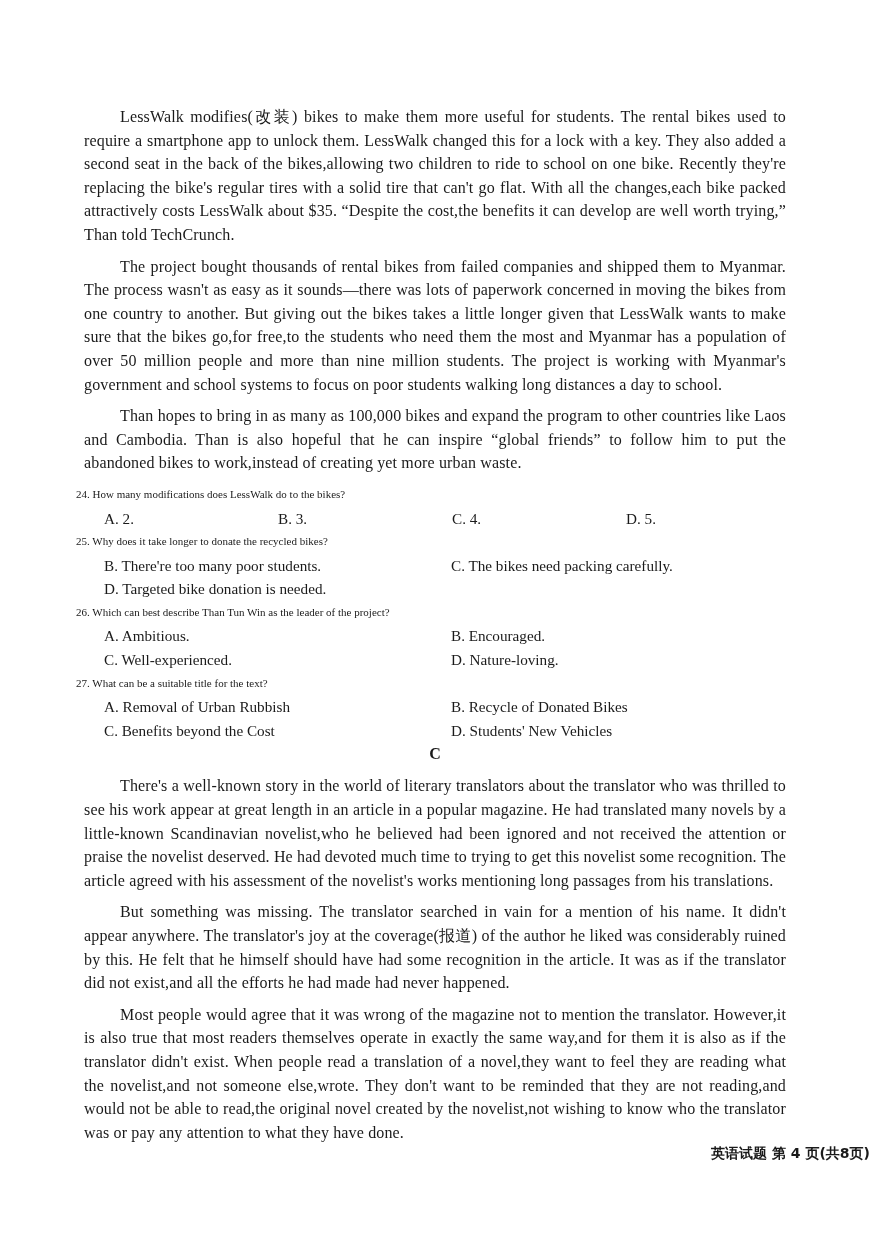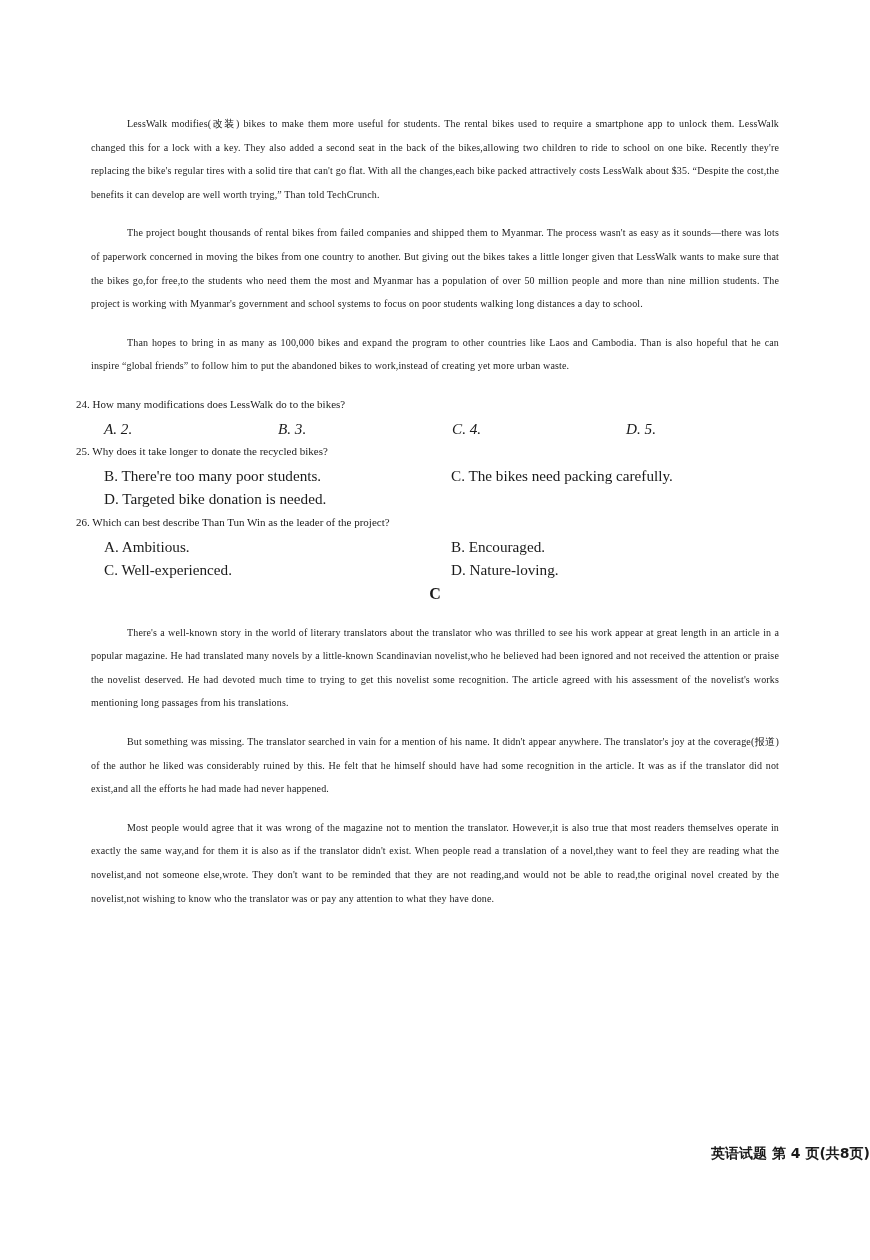--- a/index.html
+++ b/index.html
@@ -1,22 +1,22 @@
 <!DOCTYPE html>
 <html><head>
 <meta charset="utf-8">
 <style>
   html, body { margin:0; padding:0; background:#ffffff; }
   body { width:870px; height:1260px; position:relative; overflow:hidden;
          font-family:"Liberation Serif","DejaVu Serif",serif; color:#1a1a1a; }
   .page { position:absolute; left:76px; top:97px; width:718px; }
-  .p { font-size:10px; line-height:23.6px; text-align:justify; text-indent:36px; margin:15px; letter-spacing:0.15px; }
+  .p { font-size:16px; line-height:23.6px; text-align:justify; text-indent:36px; margin:8px; letter-spacing:0.15px; }
   .q { font-size:11px; line-height:23.6px; margin:0; }
   .opts { display:grid; font-size:15.2px; line-height:23.6px; padding-left:28px; }
-  .opts4 { grid-template-columns: 174px 174px 174px 170px; font-style: italic; }
+  .opts4 { grid-template-columns: 174px 174px 174px 170px; }
   .opts2 { grid-template-columns: 347px 345px; }
   .section { text-align:center; font-weight:bold; font-size:16px; line-height:24px; margin:0; }
   .footer { position:absolute; left:0; width:870px; top:1145px; text-align:right;
             font-family:"DejaVu Sans",sans-serif; font-weight:bold; font-size:14px; }
 </style>
 </head>
 <body>
 
 <div class="page">
   <p class="p">LessWalk modifies(改装) bikes to make them more useful for students. The rental bikes used to require a smartphone app to unlock them. LessWalk changed this for a lock with a key. They also added a second seat in the back of the bikes,allowing two children to ride to school on one bike. Recently they're replacing the bike's regular tires with a solid tire that can't go flat. With all the changes,each bike packed attractively costs LessWalk about $35. “Despite the cost,the benefits it can develop are well worth trying,” Than told TechCrunch.</p>
@@ -45,20 +45,29 @@
   <div>
     <p class="q">26. Which can best describe Than Tun Win as the leader of the project?</p>
     <div class="opts opts2">
       <span>A. Ambitious.</span>
       <span>B. Encouraged.</span>
       <span>C. Well-experienced.</span>
       <span>D. Nature-loving.</span>
     </div>
   </div>
 
+  <div>
+    <p class="q">27. What can be a suitable title for the text?</p>
+    <div class="opts opts2">
+      <span>A. Removal of Urban Rubbish</span>
+      <span>B. Recycle of Donated Bikes</span>
+      <span>C. Benefits beyond the Cost</span>
+      <span>D. Students' New Vehicles</span>
+    </div>
+  </div>
 
   <p class="section">C</p>
   <p class="p">There's a well-known story in the world of literary translators about the translator who was thrilled to see his work appear at great length in an article in a popular magazine. He had translated many novels by a little-known Scandinavian novelist,who he believed had been ignored and not received the attention or praise the novelist deserved. He had devoted much time to trying to get this novelist some recognition. The article agreed with his assessment of the novelist's works mentioning long passages from his translations.</p>
   <p class="p">But something was missing. The translator searched in vain for a mention of his name. It didn't appear anywhere. The translator's joy at the coverage(报道) of the author he liked was considerably ruined by this. He felt that he himself should have had some recognition in the article. It was as if the translator did not exist,and all the efforts he had made had never happened.</p>
   <p class="p">Most people would agree that it was wrong of the magazine not to mention the translator. However,it is also true that most readers themselves operate in exactly the same way,and for them it is also as if the translator didn't exist. When people read a translation of a novel,they want to feel they are reading what the novelist,and not someone else,wrote. They don't want to be reminded that they are not reading,and would not be able to read,the original novel created by the novelist,not wishing to know who the translator was or pay any attention to what they have done.</p>
 </div>
 
 <div class="footer">英语试题 第 4 页(共8页)</div>
 
 </body></html>

